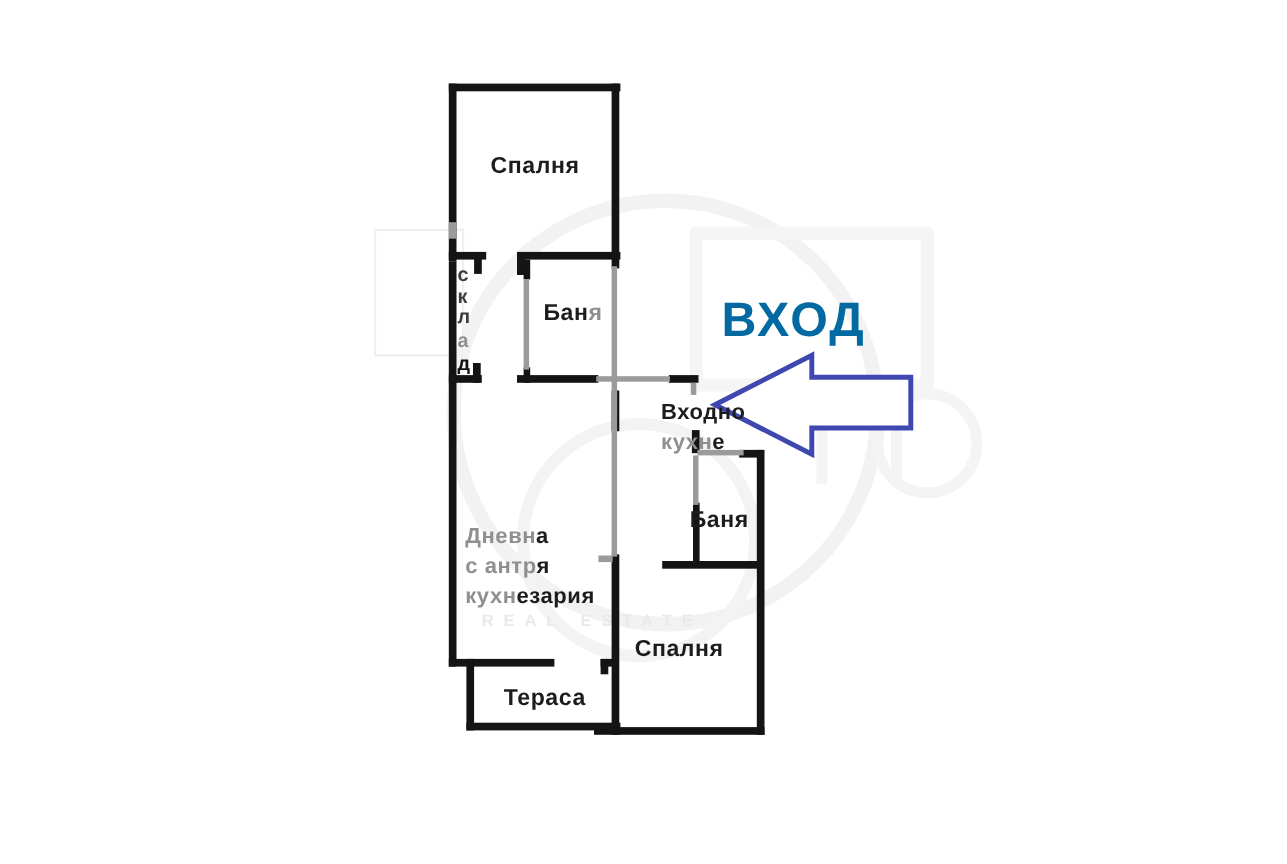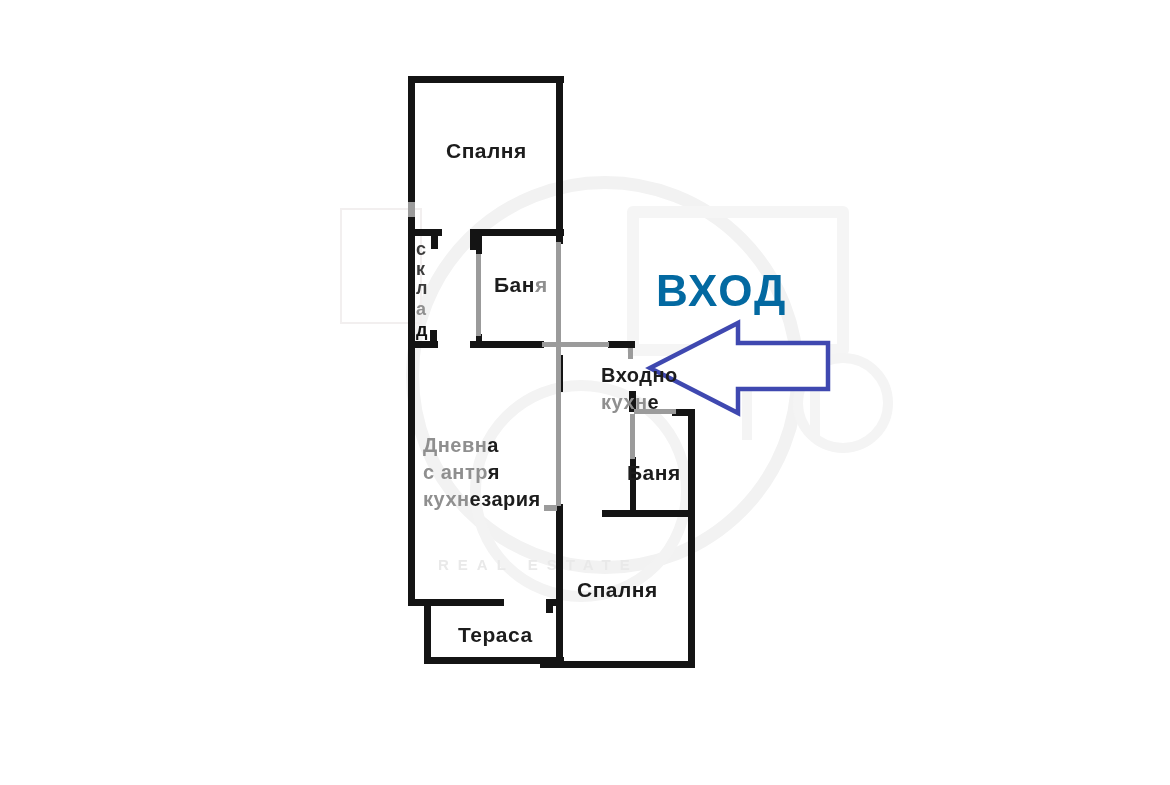--- a/index.html
+++ b/index.html
@@ -127,21 +127,21 @@
   <div class="entr">ВХОД</div>
   <svg class="arrow-svg" width="196" height="106" viewBox="0 0 196 106">
     <polygon points="9,53 97,8 97,28 187,28 187,74 97,74 97,98" fill="#ffffff" stroke="#3f48b0" stroke-width="4.5" stroke-linejoin="miter"></polygon>
   </svg>
 
   <div class="lbl" style="left:565px;top:362px;font-size:20px;line-height:27px;margin-left:36px;">
     <span>Входно</span><br>
     <span class="gray">кухн</span><span>е</span>
   </div>
 
-  <div class="lbl living" style="left:423px;top:432px;">
+  <div class="lbl living" style="left:423px;top:475px;">
     <span class="gray">Дневн</span><span>а</span><br>
     <span class="gray">с антр</span><span>я</span><br>
     <span class="gray">кухн</span><span>езария</span>
   </div>
 
   <div class="lbl" style="left:627px;top:461px;">
     <span>Баня</span>
   </div>
 
   <div class="lbl" style="left:577px;top:578px;">

